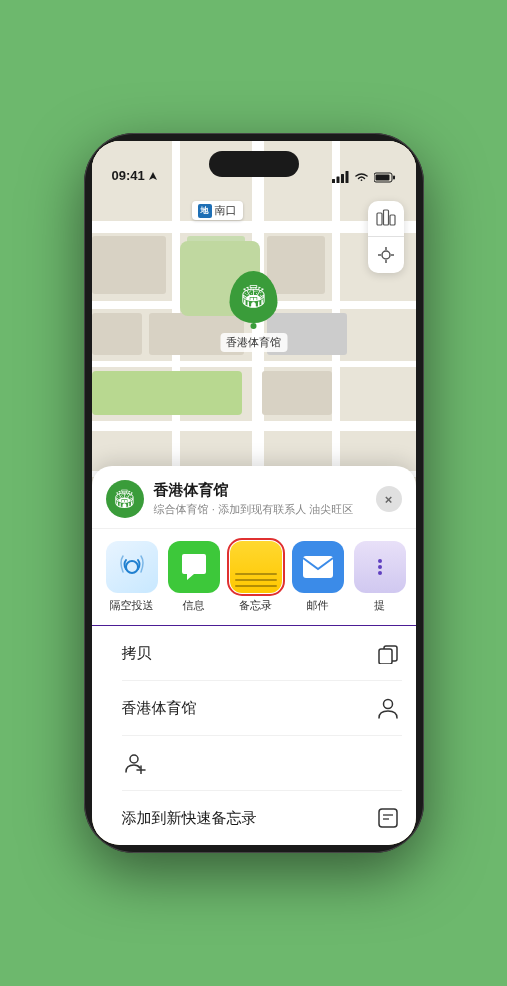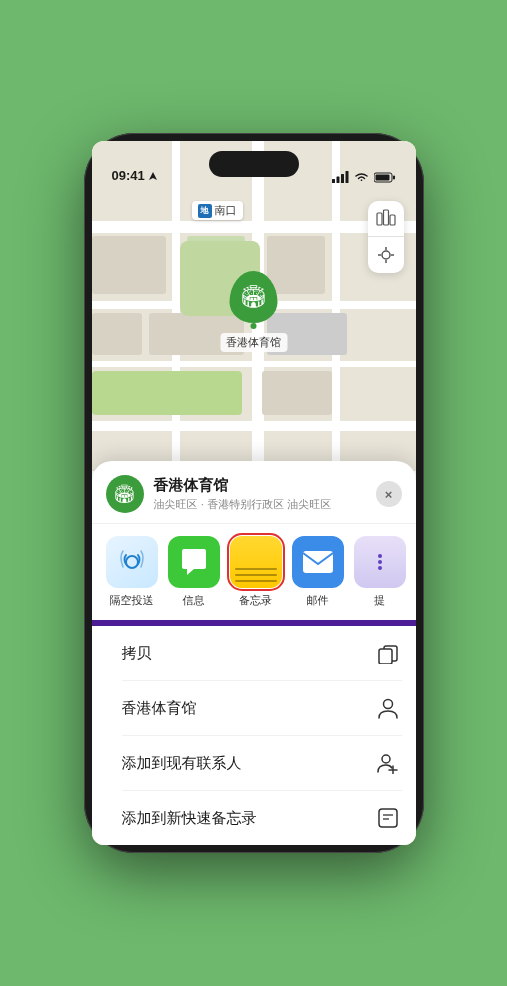--- a/index.html
+++ b/index.html
@@ -20,21 +20,21 @@
       border-radius: 50px;
       padding: 8px;
       position: relative;
       box-shadow: 0 20px 60px rgba(0,0,0,0.5), inset 0 0 0 1px #444;
     }
 
     .phone-screen {
       width: 100%;
       height: 100%;
       background: #fef9c3;
-      border-radius: 12px;
+      border-radius: 28px;
       overflow: hidden;
       position: relative;
     }
 
     
     .dynamic-island {
       position: absolute;
       top: 10px;
       left: 50%;
       transform: translateX(-50%);
@@ -283,21 +283,21 @@
       font-size: 13px;
       font-weight: 600;
     }
 
     
     .share-row {
       display: flex;
       gap: 10px;
       padding: 12px 14px;
       overflow-x: auto;
-      border-bottom: 6px solid #4c1d95;
+      border-bottom: 1px solid #4c1d95;
     }
 
     .share-item {
       display: flex;
       flex-direction: column;
       align-items: center;
       gap: 5px;
       flex-shrink: 0;
     }
 
@@ -528,21 +528,21 @@
     </div>
 
     <div class="bottom-sheet">
 
       <div class="sheet-header">
         <div class="venue-icon">
           <span class="venue-icon-inner">🏟</span>
         </div>
         <div class="venue-info">
           <div class="venue-name">香港体育馆</div>
-          <div class="venue-sub">油尖旺区 · 香港特别行政区 油尖旺区</div>
+          <div class="venue-sub">综合体育馆 · 添加到现有联系人 油尖旺区</div>
         </div>
         <div class="close-btn">×</div>
       </div>
 
       <div class="share-row">
 
         <div class="share-item">
           <div class="share-app-icon airdrop">
             <svg width="30" height="30" viewBox="0 0 30 30">
               <circle cx="15" cy="15" r="6" fill="none" stroke="#2080d0" stroke-width="2"></circle>
@@ -614,21 +614,20 @@
           <span class="action-label">香港体育馆</span>
           <div class="action-icon">
             <svg width="22" height="22" viewBox="0 0 22 22">
               <circle cx="11" cy="7" r="4.5" fill="none" stroke="#333" stroke-width="1.5"></circle>
               <path d="M2,21 Q2,14 11,14 Q20,14 20,21" fill="none" stroke="#333" stroke-width="1.5" stroke-linecap="round"></path>
             </svg>
           </div>
         </div>
 
         <div class="action-item">
-          <span class="action-label">添加到现有联系人</span>
           <div class="action-icon">
             <svg width="22" height="22" viewBox="0 0 22 22">
               <circle cx="9" cy="7" r="4" fill="none" stroke="#333" stroke-width="1.5"></circle>
               <path d="M1,20 Q1,13 9,13 Q13,13 15,16" fill="none" stroke="#333" stroke-width="1.5" stroke-linecap="round"></path>
               <line x1="16" y1="14" x2="16" y2="22" stroke="#333" stroke-width="1.5" stroke-linecap="round"></line>
               <line x1="12" y1="18" x2="20" y2="18" stroke="#333" stroke-width="1.5" stroke-linecap="round"></line>
             </svg>
           </div>
         </div>
 

